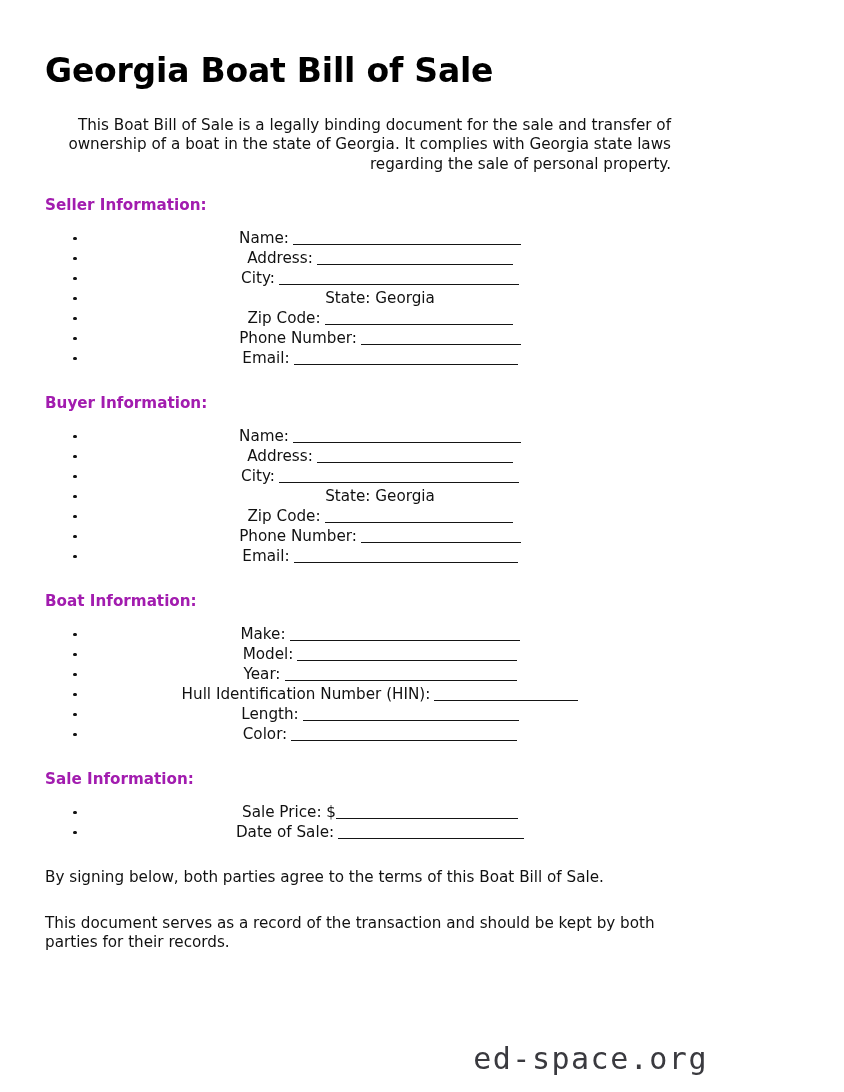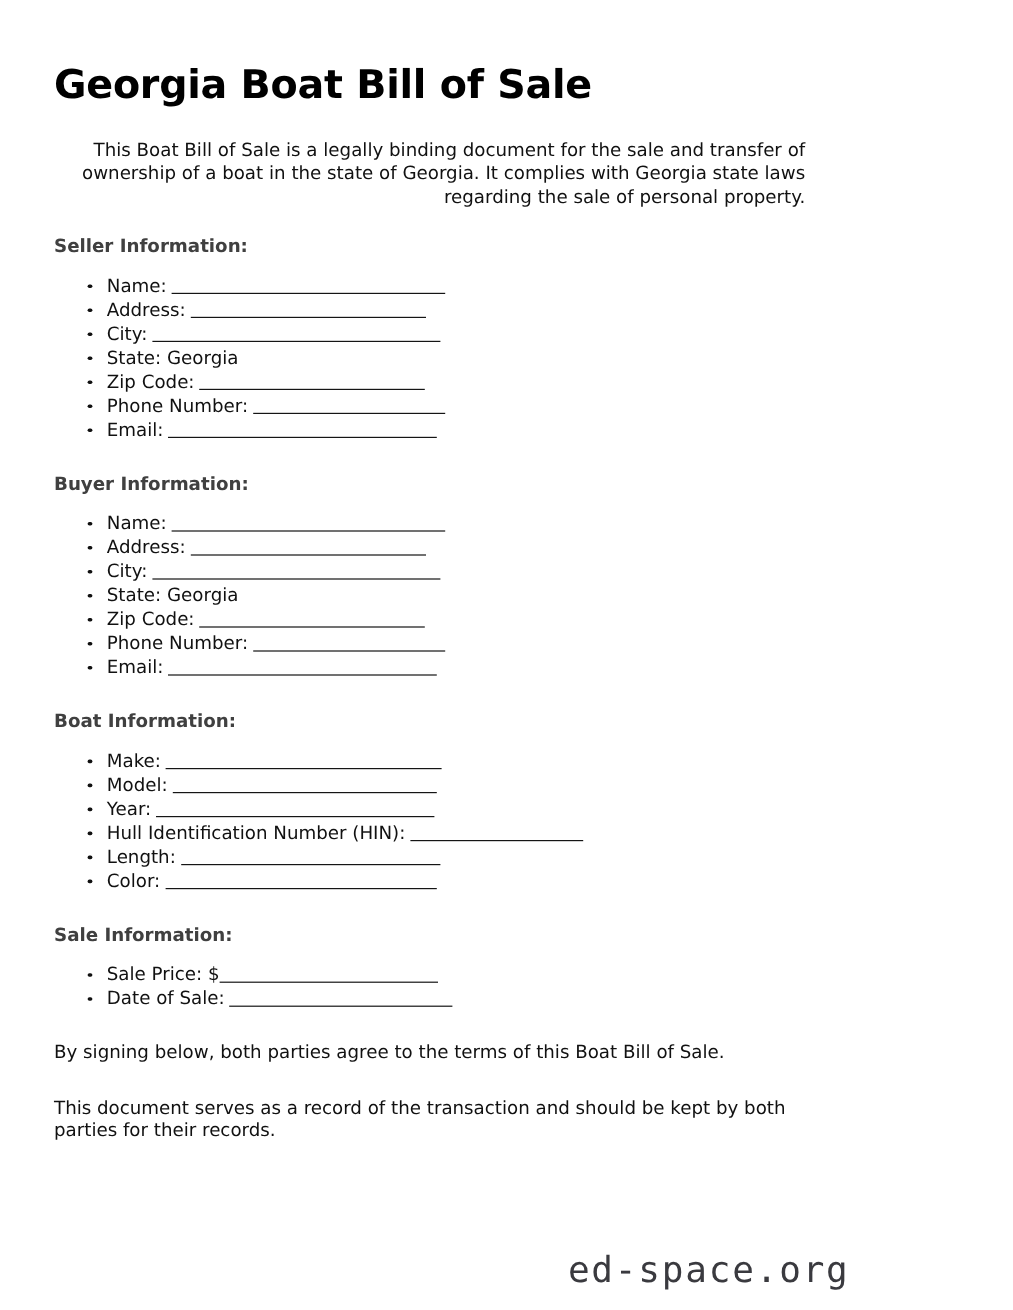--- a/index.html
+++ b/index.html
@@ -38,34 +38,35 @@
     line-height: 19.5px;
     margin: 0 0 0 0;
     color: #111;
     max-width: 752px;
   }
   .para.intro { margin-bottom: 22px; text-align: right; }
   .section-head {
     font-size: 15.2px;
     font-weight: bold;
     margin: 0 0 14px 0;
-    color: #404040;
+    color: #a21caf;
   }
   ul.fields {
     list-style: none;
     margin: 0 0 26px 0;
     padding: 0;
   }
   ul.fields li {
     position: relative;
     font-size: 15.2px;
     line-height: 20px;
     padding-left: 44px;
     color: #111;
     white-space: nowrap;
+    text-align: center;
   }
   ul.fields li::before {
     content: "";
     position: absolute;
     left: 28px;
     top: 8.5px;
     width: 3.5px;
     height: 3.5px;
     border-radius: 50%;
     background: #111;

